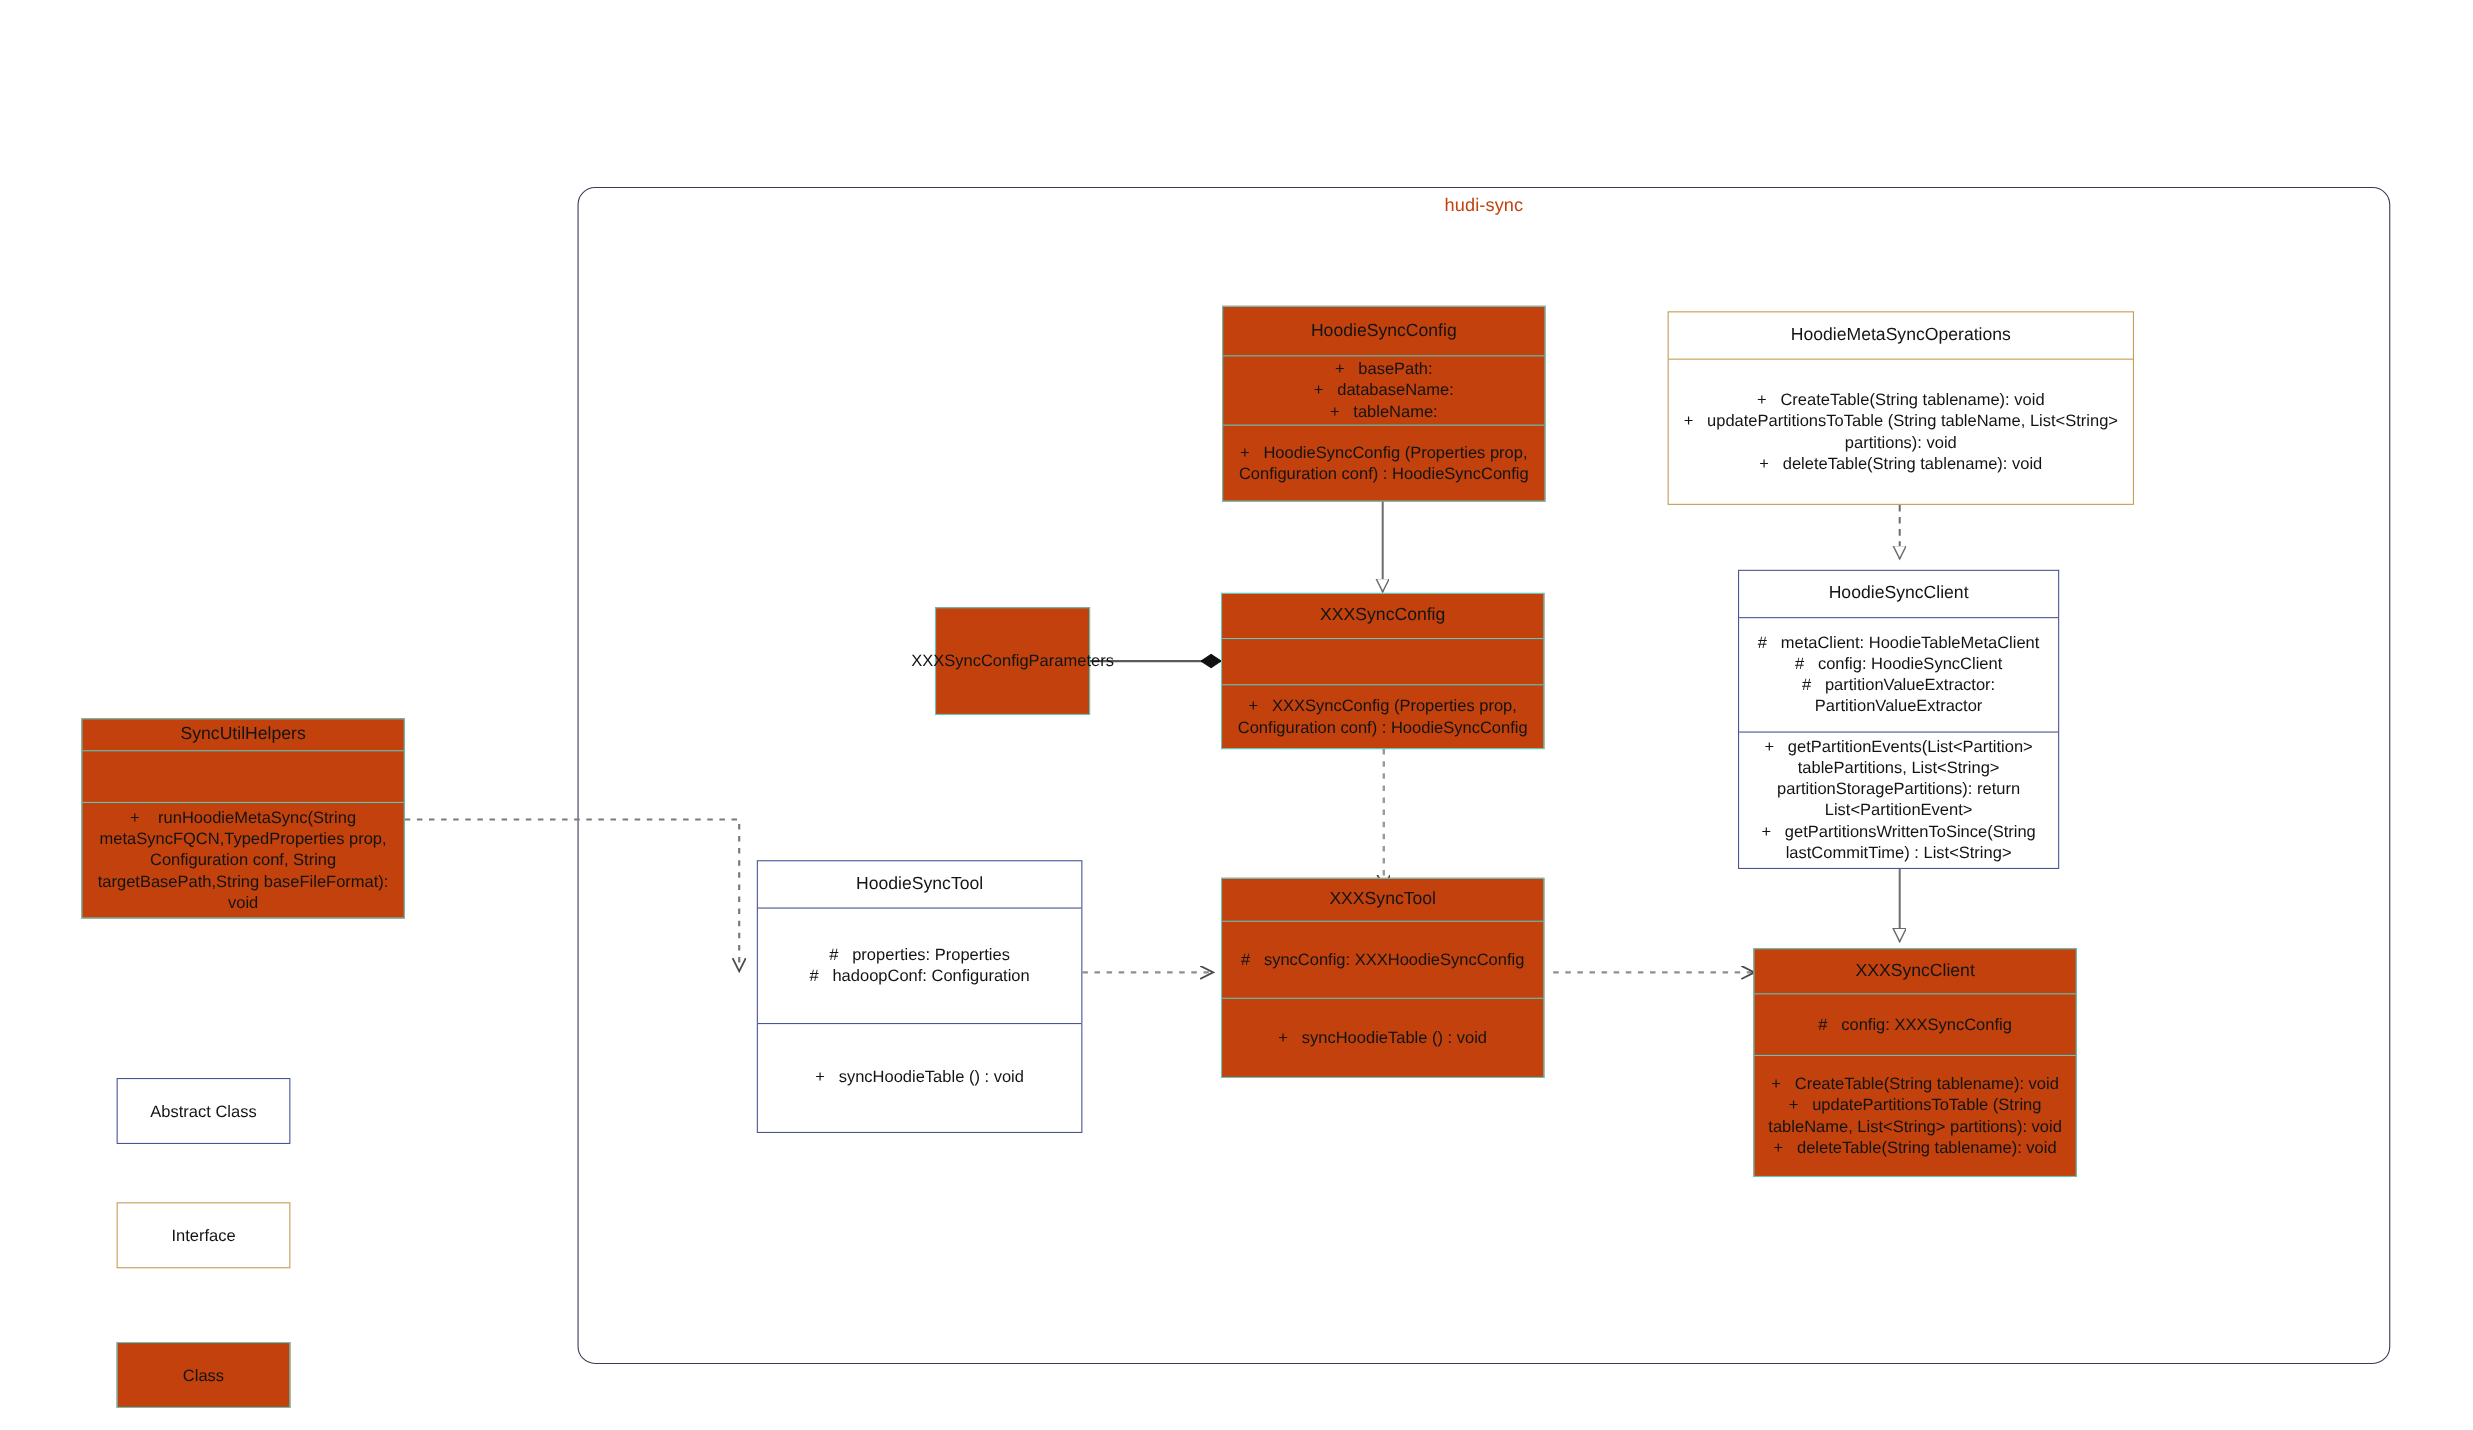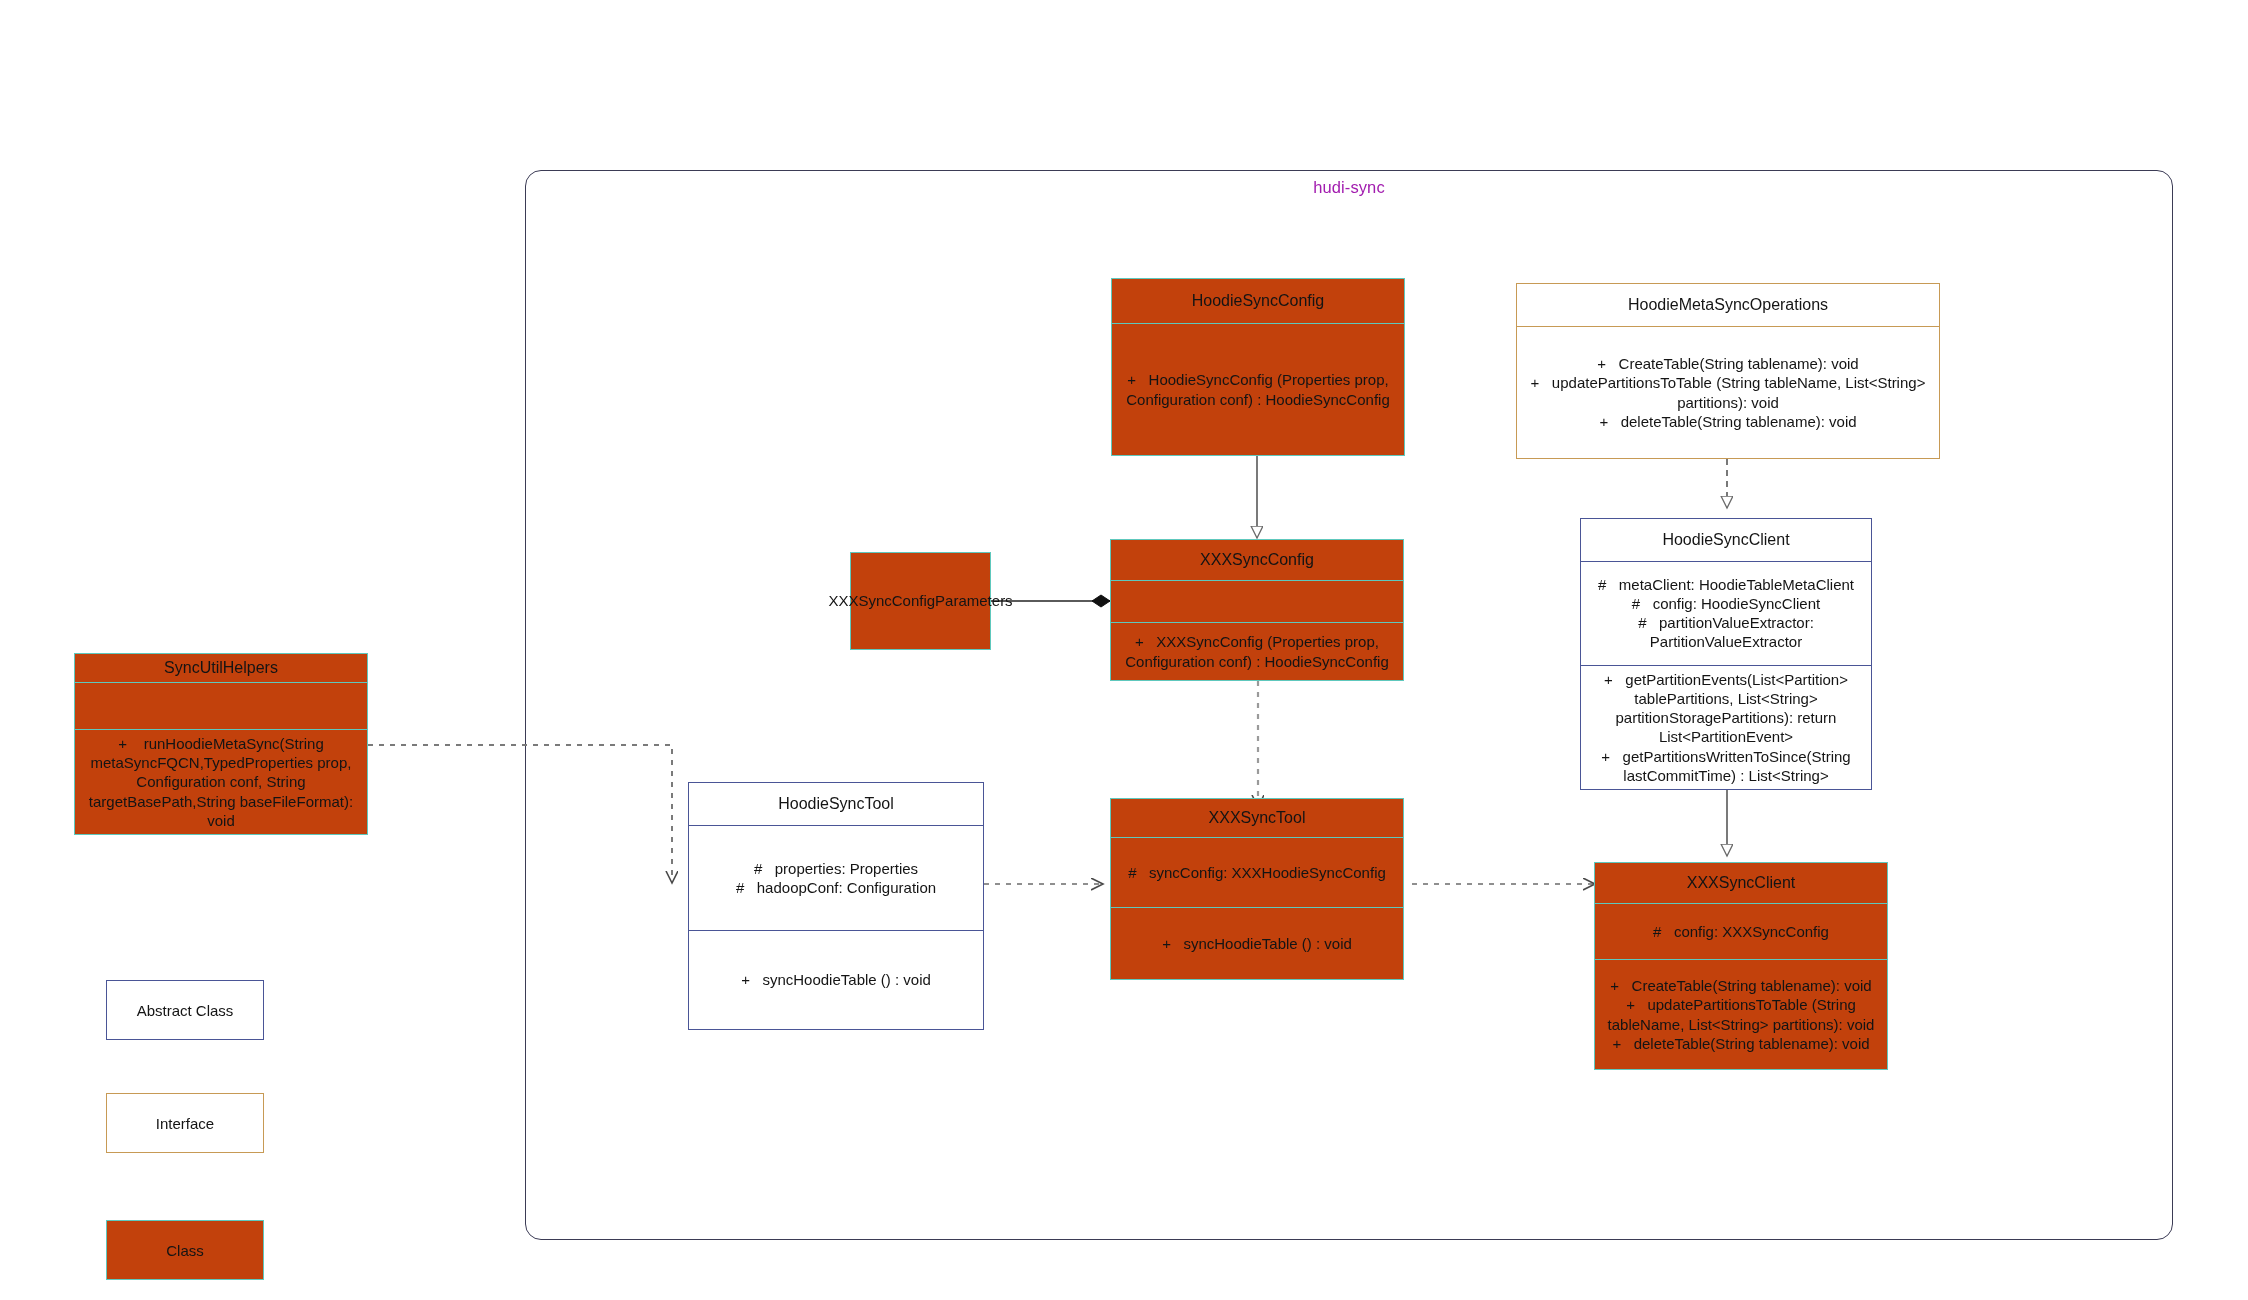--- a/index.html
+++ b/index.html
@@ -22,21 +22,21 @@
     border: 1.6px solid #3b3b55;
     border-radius: 16px;
     box-sizing: border-box;
     background: transparent;
   }
   .package-title {
     position: absolute;
     width: 100%;
     text-align: center;
     font-size: 16.5px;
-    color: #a21caf;
+    color: #c2410c;
     letter-spacing: .1px;
   }
 
   
   .uml {
     position: absolute;
     box-sizing: border-box;
     display: flex;
     flex-direction: column;
   }
@@ -131,20 +131,25 @@
 
     <path d="M984,884 L1102,884" fill="none" stroke="#8f8f8f" stroke-width="2.2" stroke-dasharray="5,6" marker-end="url(#openArrow)"></path>
 
     <path d="M1412,884 L1594,884" fill="none" stroke="#8f8f8f" stroke-width="2.2" stroke-dasharray="5,6" marker-end="url(#openArrow)"></path>
   </svg>
 
   <div class="uml kind-class" style="left:1111px; top:278px; width:294px; height:178px;">
     <div class="sec" style="height:44px;">
       <div class="title">HoodieSyncConfig</div>
     </div>
+    <div class="sec" style="height:63px;">
+      <div class="line">+   basePath:</div>
+      <div class="line">+   databaseName:</div>
+      <div class="line">+   tableName:</div>
+    </div>
     <div class="sec" style="flex:1;">
       <div class="line">+   HoodieSyncConfig (Properties prop, Configuration conf) : HoodieSyncConfig</div>
     </div>
   </div>
 
   <div class="uml kind-interface" style="left:1516px; top:283px; width:424px; height:176px;">
     <div class="sec" style="height:42px;">
       <div class="title">HoodieMetaSyncOperations</div>
     </div>
     <div class="sec" style="flex:1;">

